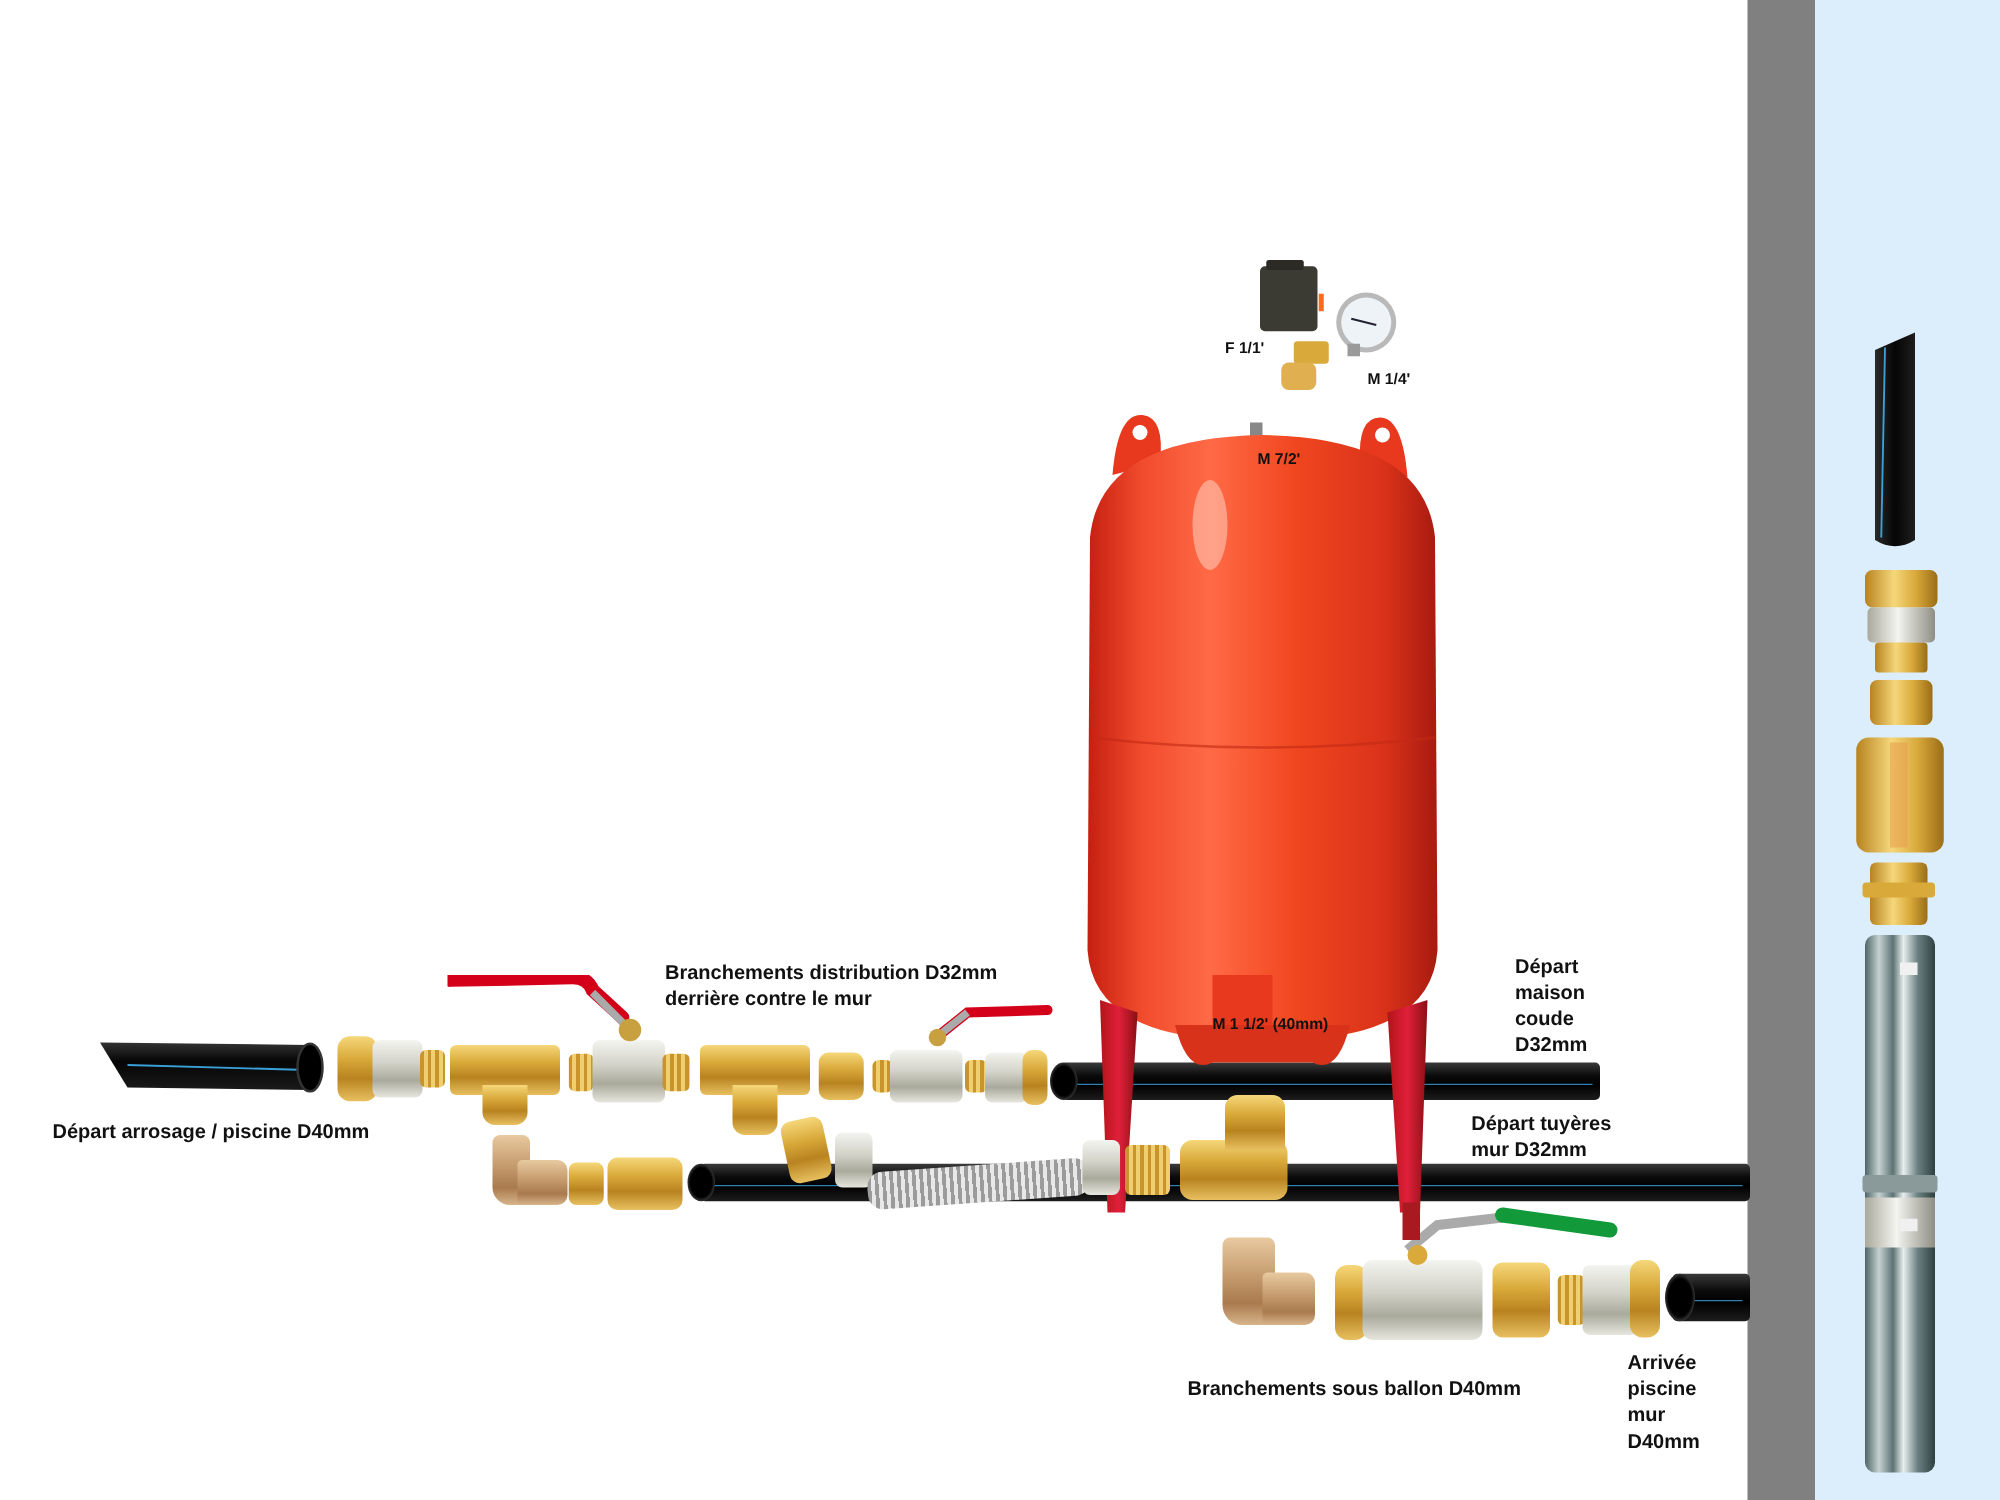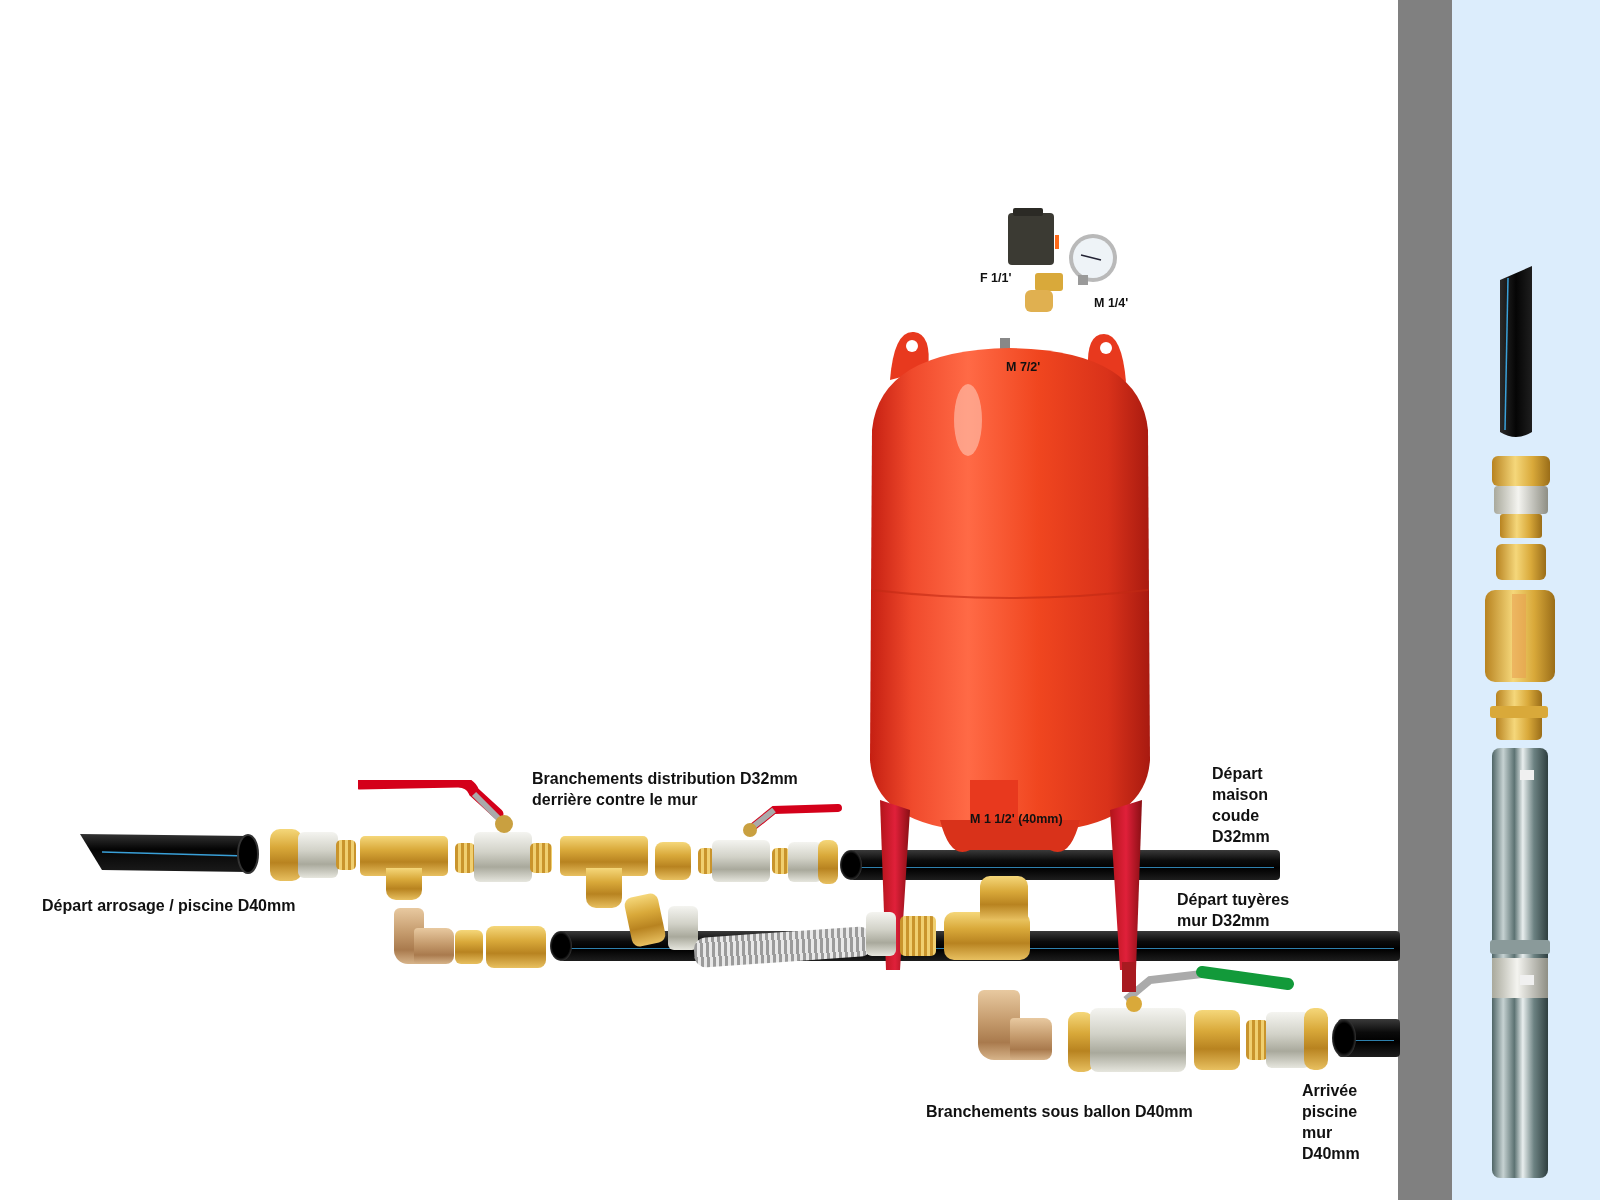--- a/index.html
+++ b/index.html
@@ -111,21 +111,21 @@
 <div class="label small" style="left:1070px;top:296px;padding-left:24px;">M 1/4'</div>
 <div class="label" style="left:532px;top:768px;">Branchements distribution D32mm
 derrière contre le mur</div>
 <div class="label" style="left:1212px;top:763px;">Départ
 maison
 coude
 D32mm</div>
 <div class="label" style="left:42px;top:895px;">Départ arrosage / piscine D40mm</div>
 <div class="label" style="left:1177px;top:889px;">Départ tuyères
 mur D32mm</div>
-<div class="label" style="left:926px;top:1101px;text-align:center;">Branchements sous ballon D40mm</div>
+<div class="label" style="left:950px;top:1101px;text-align:center;">Branchements sous ballon D40mm</div>
 <div class="label" style="left:1302px;top:1080px;">Arrivée
 piscine
 mur
 D40mm</div>
 
 <div class="pipe" style="left:850px;top:850px;width:430px;"></div>
 <div class="pipe" style="left:560px;top:931px;width:840px;"></div>
 <div class="pipe" style="left:1338px;top:1019px;width:62px;height:38px;"></div>
 <div class="pipe-end" style="left:1332px;top:1019px;height:38px;width:24px;"></div>
 

